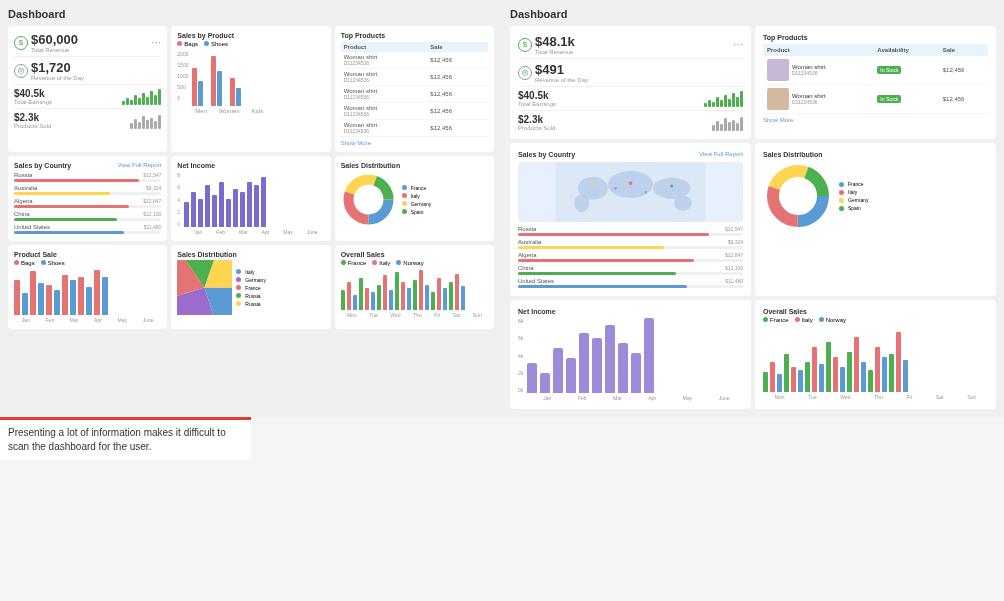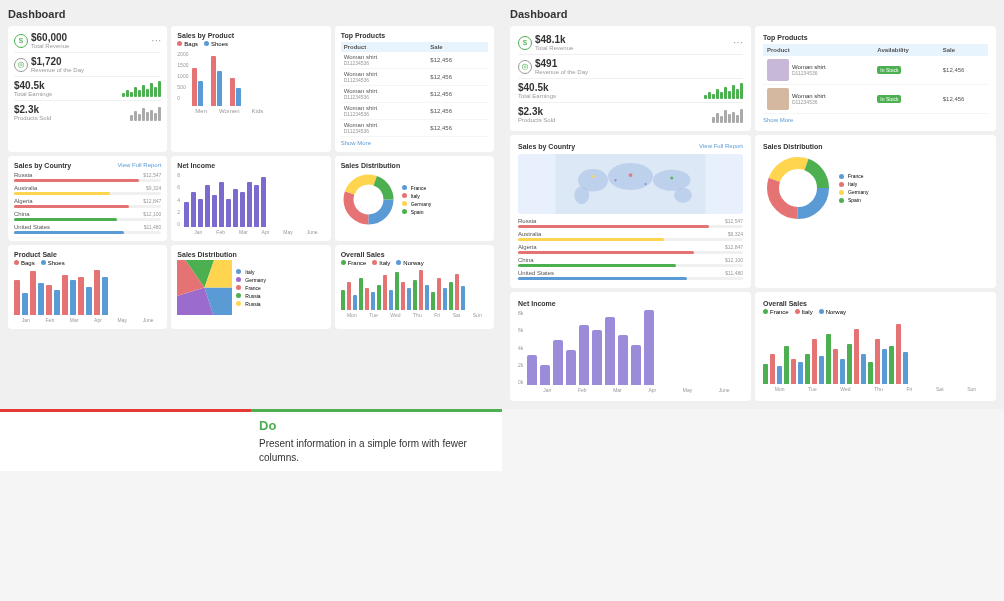--- a/index.html
+++ b/index.html
@@ -15,21 +15,21 @@
     .dashboard-grid { display: grid; grid-template-columns: 1fr 1fr 1fr; gap: 4px; margin-bottom: 4px; }
     .dashboard-grid-2 { display: grid; grid-template-columns: 1fr 1fr 1fr; gap: 4px; margin-bottom: 4px; }
     .dashboard-grid-bottom { display: grid; grid-template-columns: 1fr 1fr 1fr; gap: 4px; }
 
     .card { background: white; border-radius: 4px; padding: 6px; font-size: 8px; }
 
     
     .stat-card { display: flex; flex-direction: column; gap: 3px; }
     .stat-row { display: flex; align-items: center; gap: 3px; }
     .stat-icon { width: 14px; height: 14px; border-radius: 50%; border: 1px solid #4CAF50; display: flex; align-items: center; justify-content: center; color: #4CAF50; font-size: 8px; }
-    .stat-amount { font-size: 10px; font-weight: 700; color: #333; }
+    .stat-amount { font-size: 13px; font-weight: 700; color: #333; }
     .stat-label { font-size: 6px; color: #999; }
     .stat-dots { font-size: 10px; color: #999; margin-left: auto; }
     .divider-line { border: none; border-top: 1px solid #f0f0f0; }
 
     .mini-bars { display: flex; align-items: flex-end; gap: 1px; height: 16px; }
     .mini-bar { width: 3px; background: #4CAF50; border-radius: 1px; }
 
     .stat-large { font-size: 10px; font-weight: 700; color: #333; }
     .stat-small { font-size: 6px; color: #999; }
 
@@ -742,18 +742,15 @@
             <span>Sat</span>
             <span>Sun</span>
         </div>
       </div>
     </div>
   </div>
 </div>
 
 <div style="display:flex; width:1004px;">
   <div class="bottom-left">
-  </div>
-  <div class="bottom-right">
-    <div class="bottom-label do-label">Do</div>
-    <div class="bottom-desc">Present information in a simple form with fewer columns.</div>
+    <div class="bottom-desc">Presenting a lot of information makes it difficult to scan the dashboard for the user.</div>
   </div>
 </div>
 
 </body></html>

